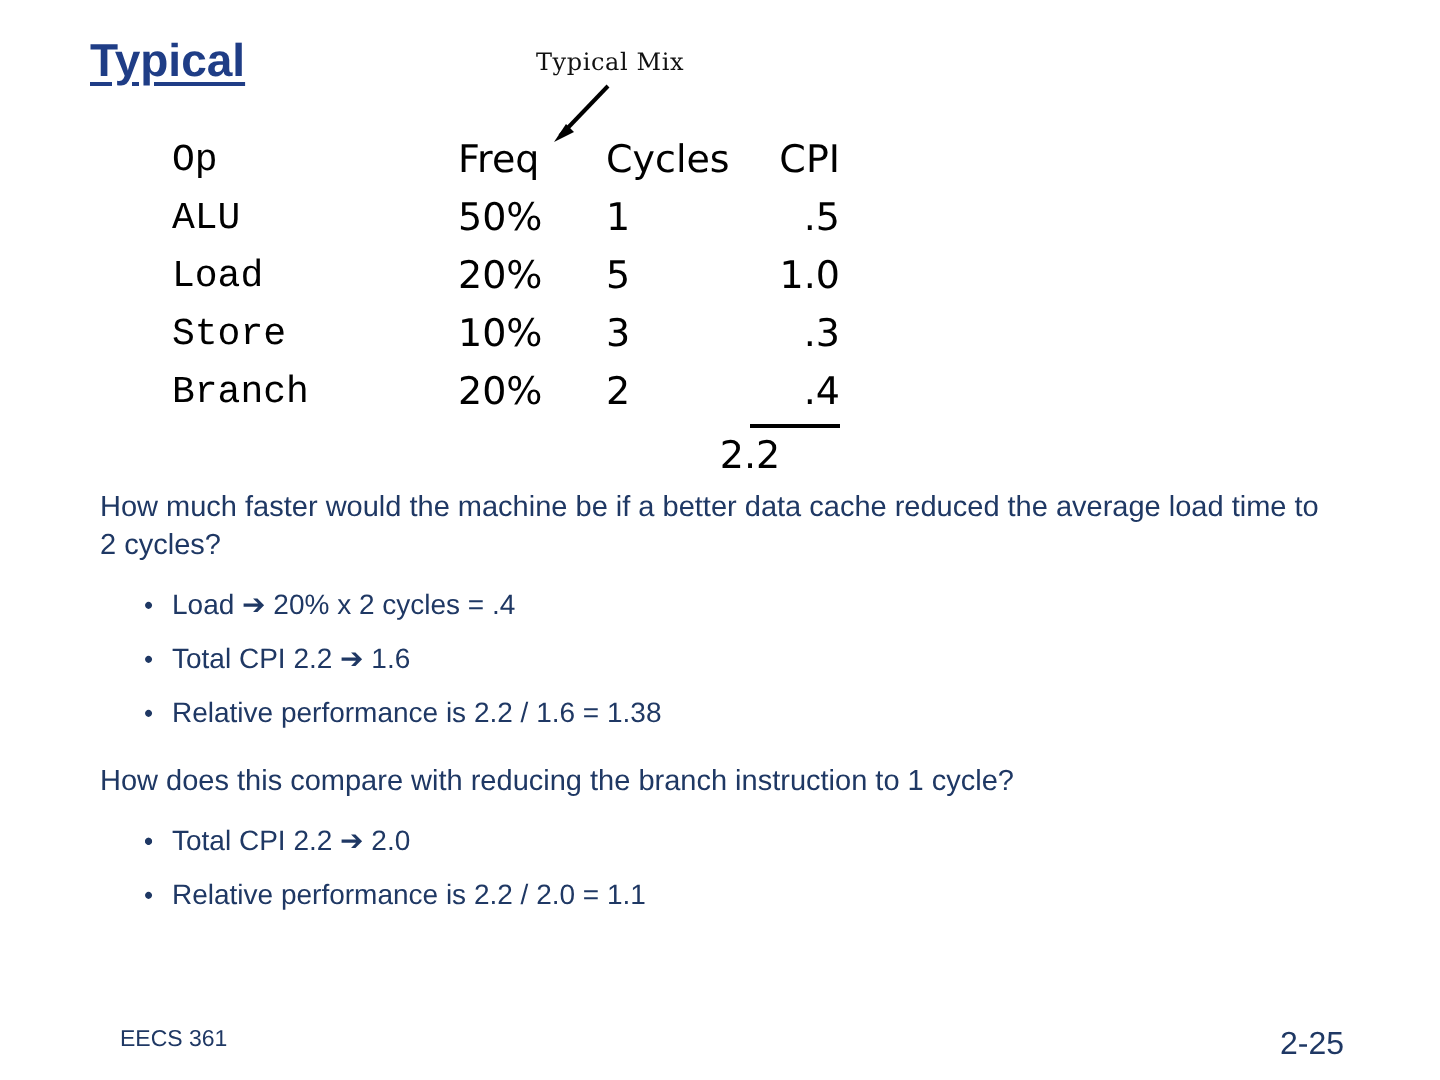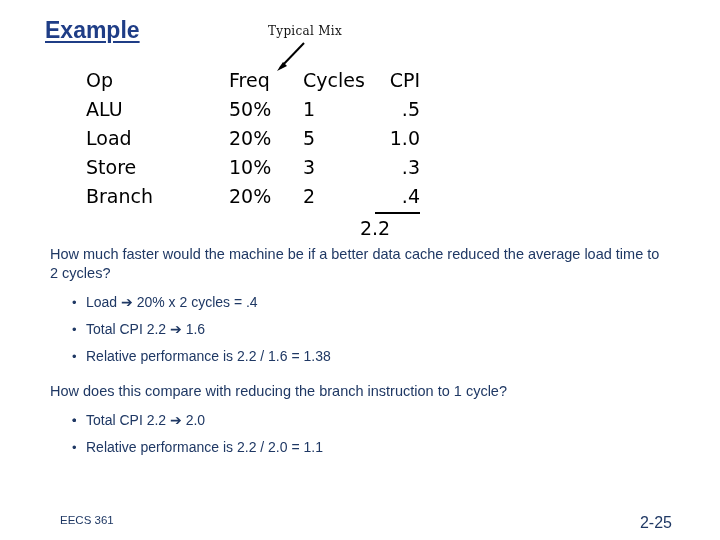--- a/index.html
+++ b/index.html
@@ -64,21 +64,21 @@
     font-size: 19px;
     color: #000000;
     font-family: "DejaVu Sans", sans-serif;
     line-height: 29px;
     white-space: nowrap;
   }
   #op-table .row {
     height: 29px;
     position: relative;
   }
-  #op-table .c-op   { position: absolute; left: 0px;   text-align: left;  }
+  #op-table .c-op   { position: absolute; left: 0px;   text-align: left; font-family: Liberation Mono, monospace;  }
   #op-table .c-freq { position: absolute; left: 143px; text-align: right;  }
   #op-table .c-cyc  { position: absolute; left: 217px; text-align: left;  }
   #op-table .c-cpi  { position: absolute; left: 244px; width: 90px; text-align: right; }
 
   #cpi-total-row {
     position: relative;
     height: 29px;
   }
   #cpi-rule {
     position: absolute;
@@ -145,21 +145,21 @@
     font-size: 16px;
     color: #1F3864;
     white-space: nowrap;
   }
 </style>
 </head>
 <body>
 
 <div class="slide">
 
-  <div id="slide-title">Example</div>
+  <div id="slide-title">Typical</div>
 
   <div id="callout-label">Typical Mix</div>
   <svg id="callout-arrow" viewBox="0 0 44 34">
     <line x1="36" y1="3" x2="12" y2="28" stroke="#000000" stroke-width="2"></line>
     <polygon points="9,31 19,26 15,22" fill="#000000"></polygon>
   </svg>
 
   <div id="op-table">
 
     <div class="row">

